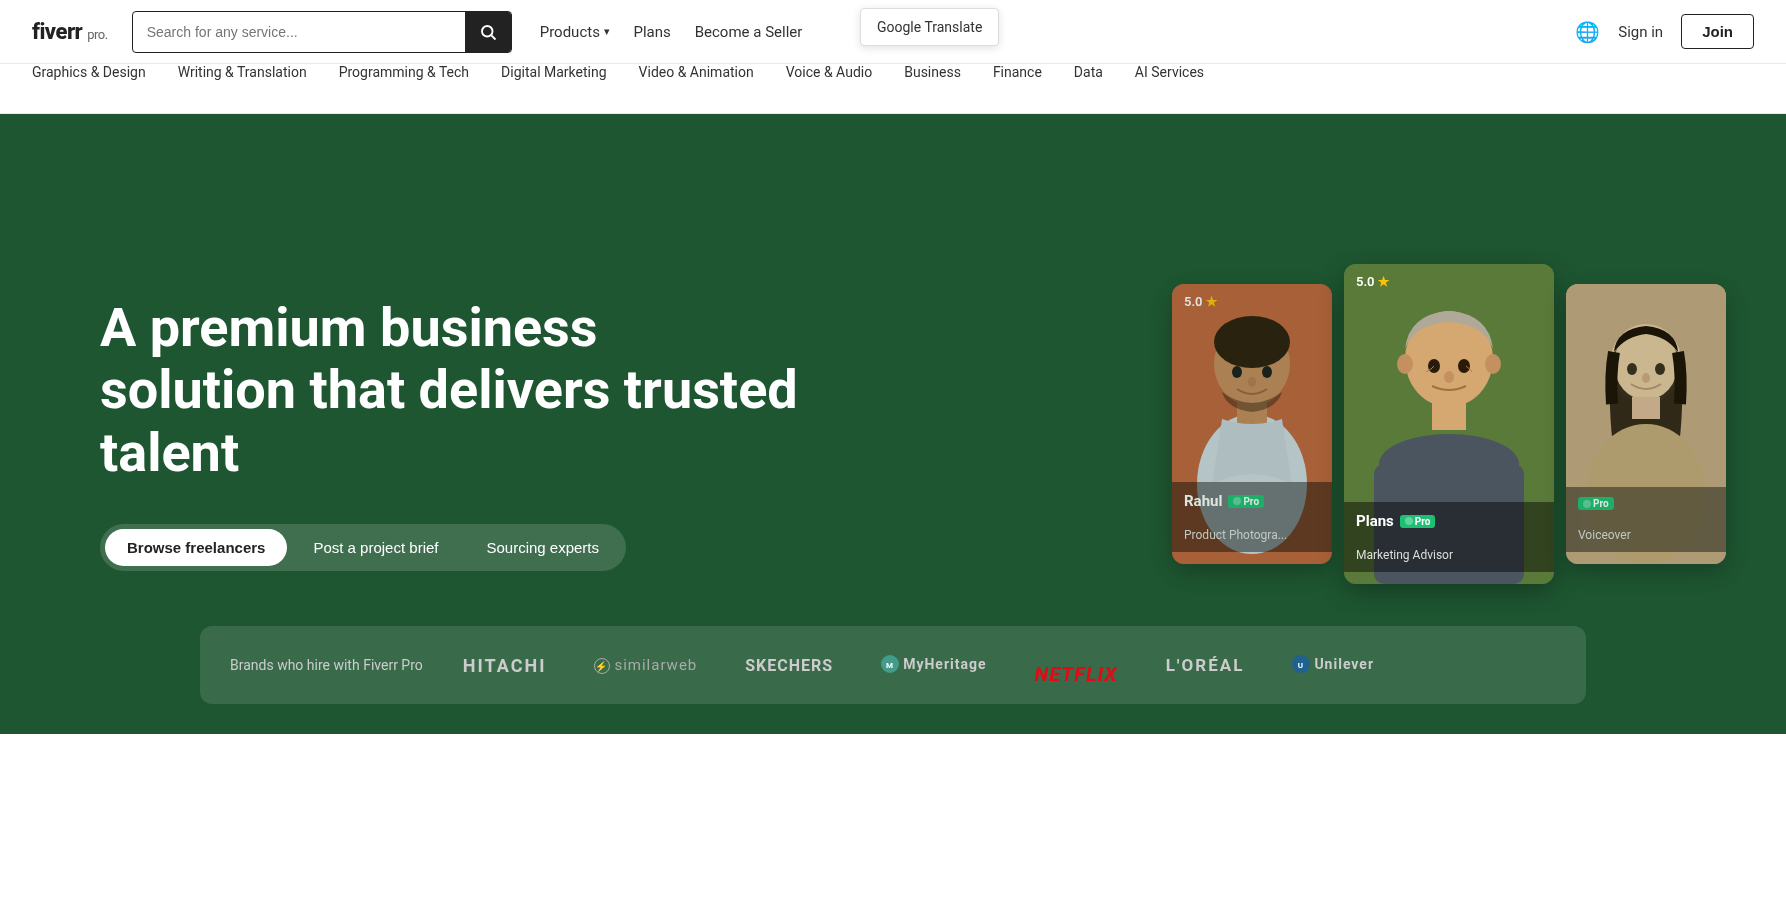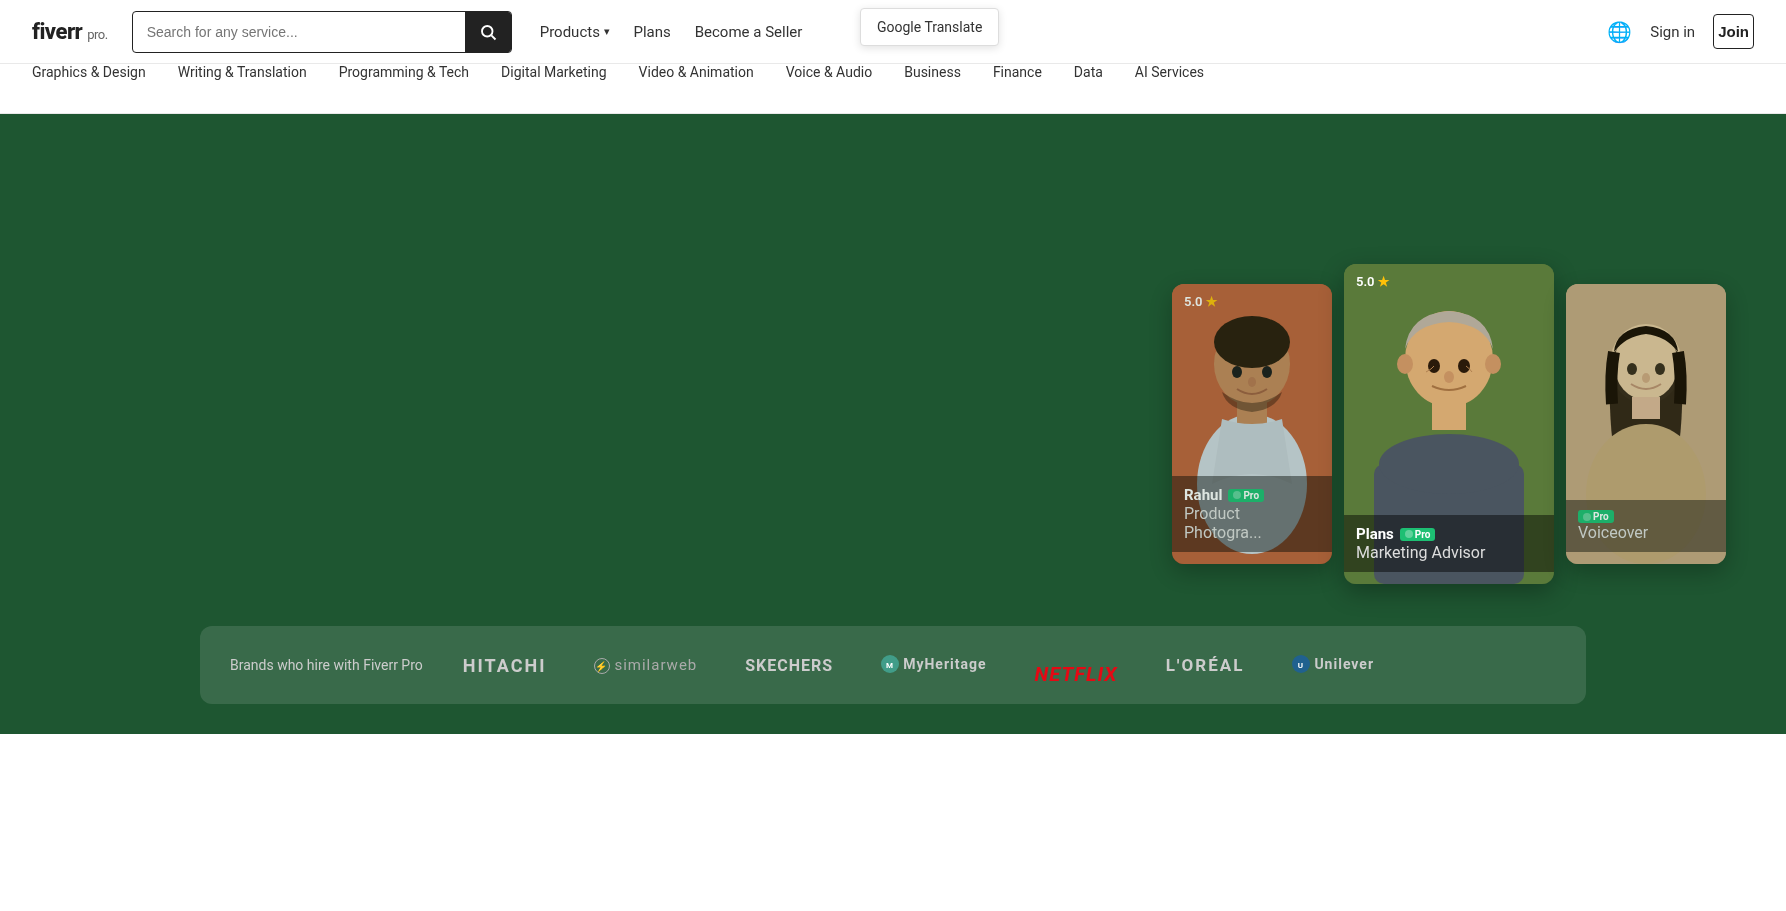--- a/index.html
+++ b/index.html
@@ -78,21 +78,21 @@
       display: flex;
       align-items: center;
       gap: 18px;
       margin-left: auto;
     }
     .globe-icon { font-size: 20px; color: #555; cursor: pointer; }
     .sign-in-link { font-size: 15px; color: #333; cursor: pointer; text-decoration: none; }
     .join-btn {
       border: 1.5px solid #222;
       background: transparent;
-      padding: 8px 4px;
+      padding: 8px 20px;
       font-size: 15px;
       font-weight: 600;
       border-radius: 4px;
       cursor: pointer;
       color: #222;
     }
 
     
     .google-translate-tooltip {
       position: absolute;
@@ -228,21 +228,21 @@
       font-weight: 600;
     }
     .star { color: #ffc107; }
     .card-name {
       font-size: 15px;
       font-weight: 700;
       display: flex;
       align-items: center;
       gap: 6px;
     }
-    .card-role { font-size: 16px; color: #ddd; }
+    .card-role { font-size: 12px; color: #ddd; margin-top: 18px; }
     .pro-badge {
       background: #1dbf73;
       border-radius: 3px;
       padding: 1px 5px;
       font-size: 10px;
       font-weight: 700;
       display: inline-flex;
       align-items: center;
       gap: 2px;
       color: #fff;
@@ -340,20 +340,29 @@
   <a class="cat-link">Digital Marketing</a>
   <a class="cat-link">Video &amp; Animation</a>
   <a class="cat-link">Voice &amp; Audio</a>
   <a class="cat-link">Business</a>
   <a class="cat-link">Finance</a>
   <a class="cat-link">Data</a>
   <a class="cat-link">AI Services</a>
 </nav>
 
 <section class="hero">
+  <div class="hero-content">
+    <h1 class="hero-title">A premium business solution that delivers trusted talent</h1>
+
+    <div class="hero-tabs">
+      <button class="hero-tab active">Browse freelancers</button>
+      <button class="hero-tab">Post a project brief</button>
+      <button class="hero-tab">Sourcing experts</button>
+    </div>
+  </div>
 
   <div class="hero-cards">
 
     <div class="freelancer-card side">
       <div class="card-bg card-bg-rahul" style="height:100%; position:relative;">
 
         <svg viewBox="0 0 160 280" width="160" height="280" style="position:absolute;top:0;left:0;">
 
           <rect width="160" height="280" fill="#c0623a"></rect>
 

